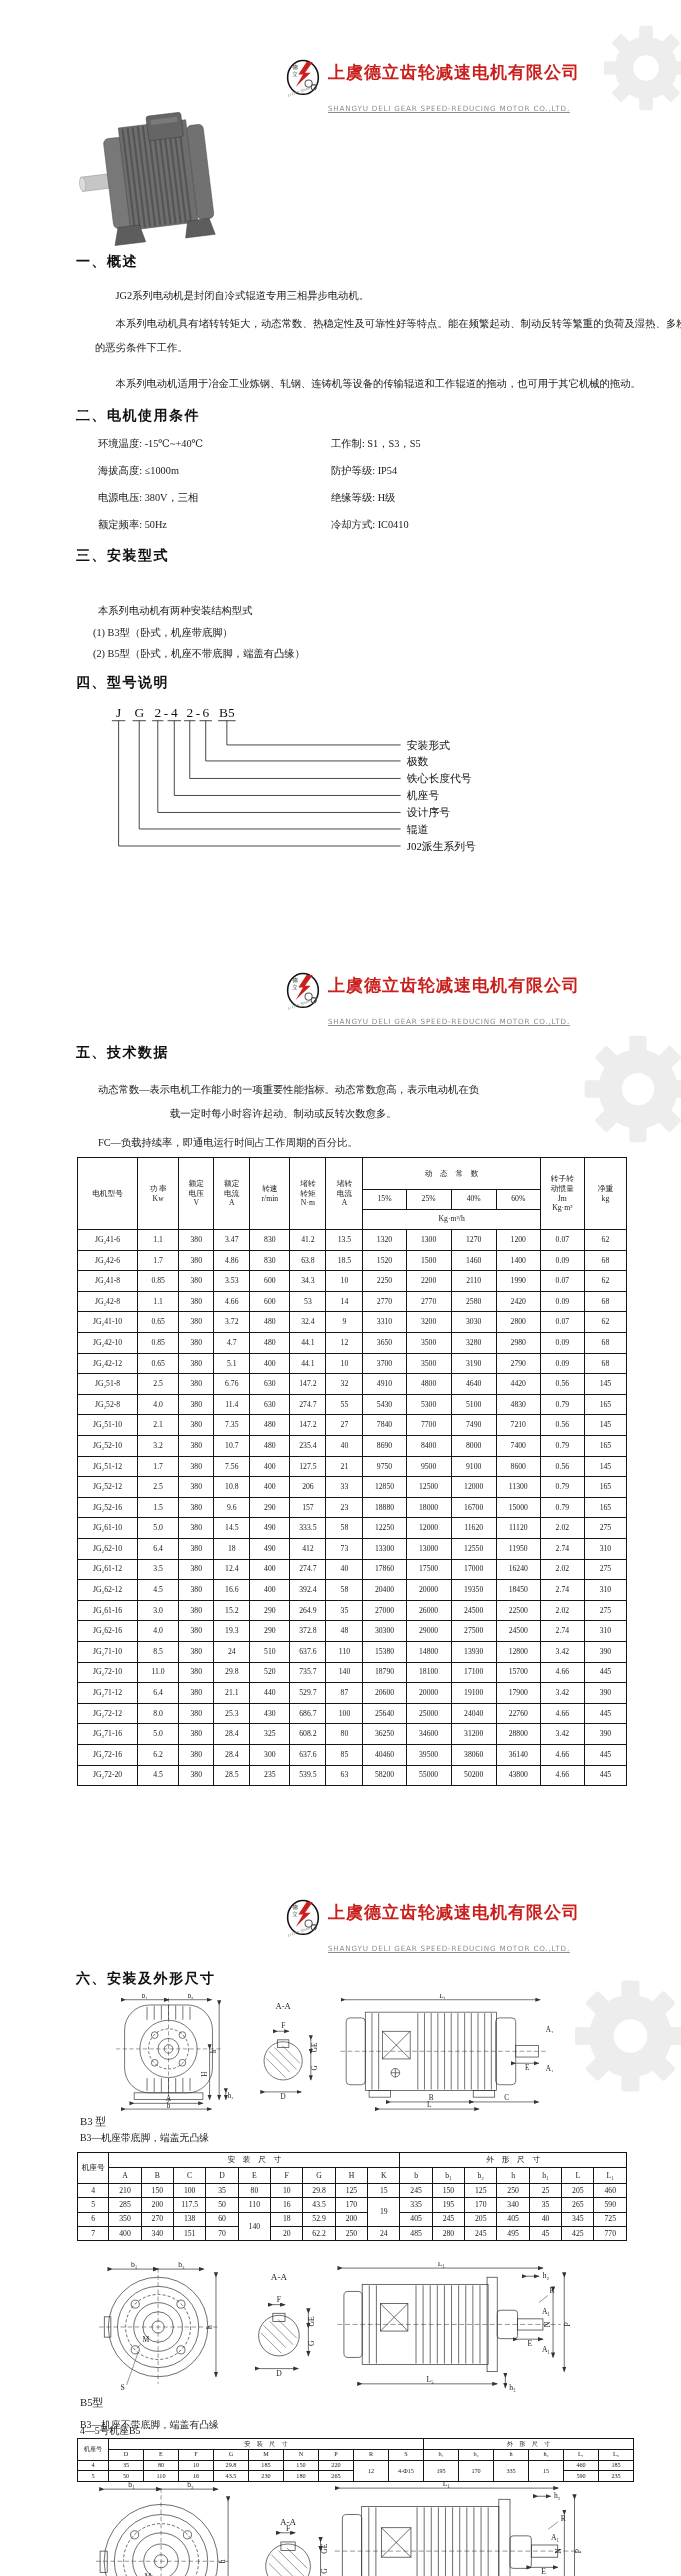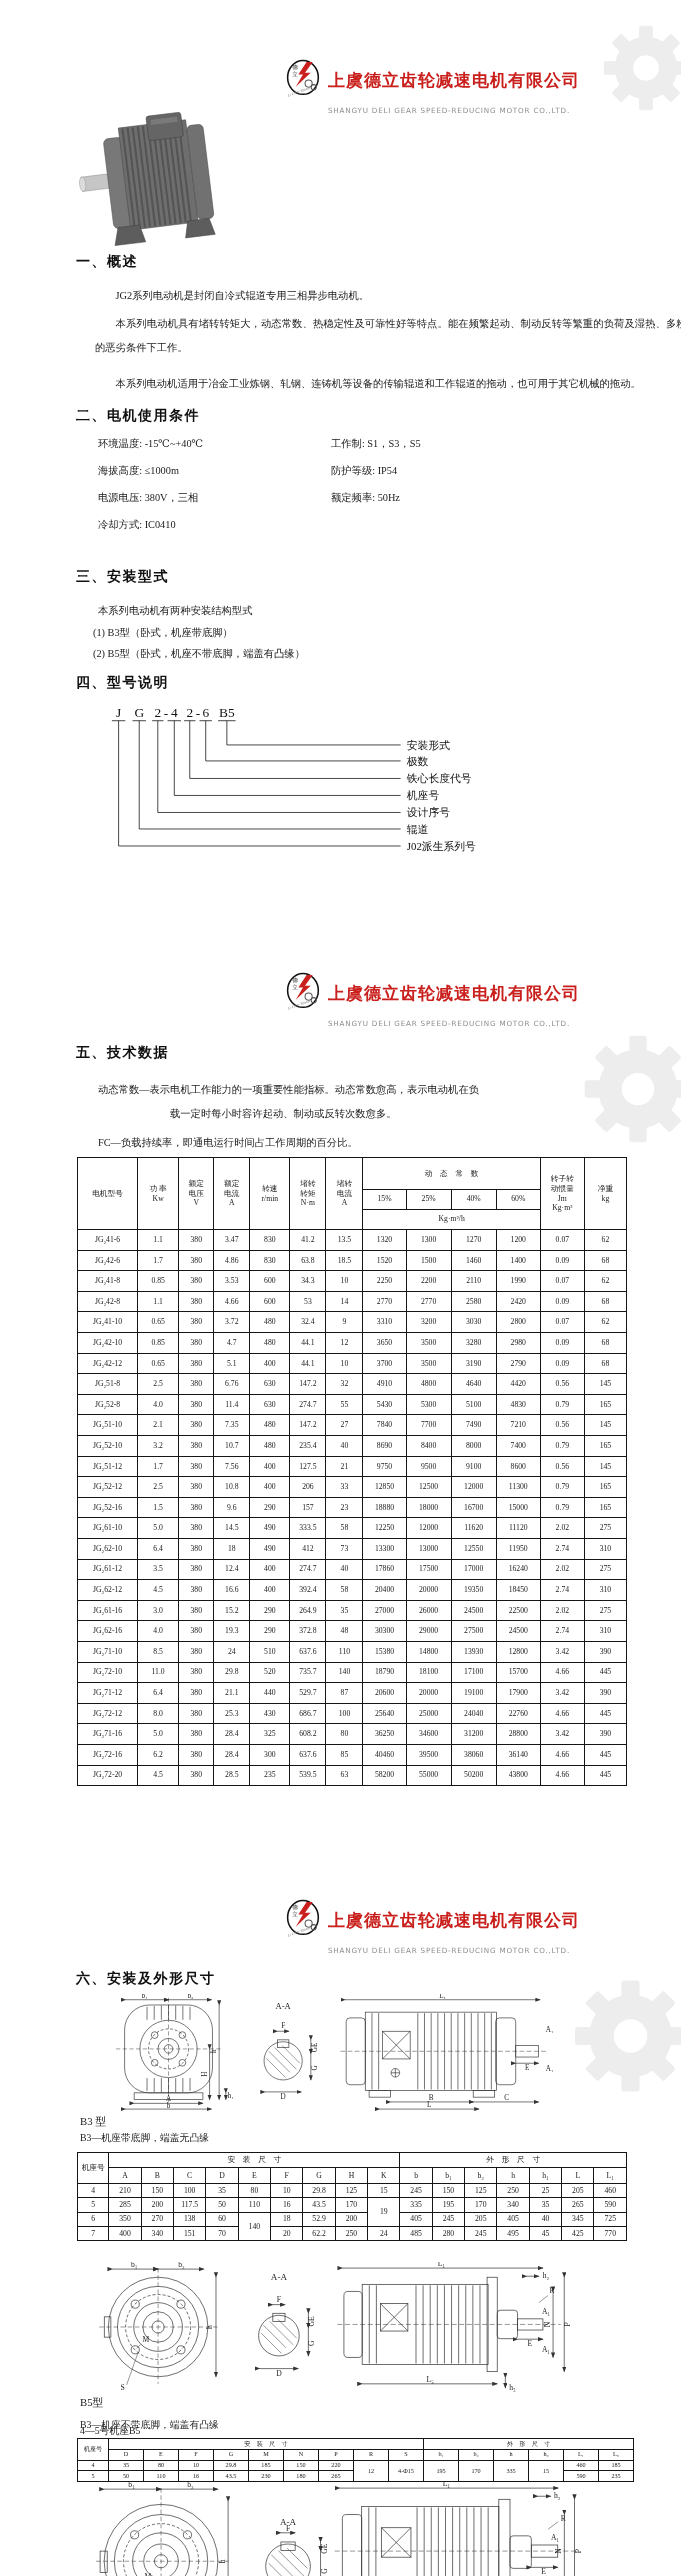--- a/index.html
+++ b/index.html
@@ -4,23 +4,23 @@
 <style>
   html,body{margin:0;padding:0;background:#fff;}
   #page{position:relative;width:682px;height:2774px;background:#ffffff;overflow:hidden;
         font-family:"Liberation Serif","DejaVu Serif",serif;color:#1a1a1a;}
   .abs{position:absolute;}
   .sec-title{font-family:Liberation Mono, monospace;font-weight:bold;
              font-size:14px;color:#101010;letter-spacing:1.5px;white-space:nowrap;}
   .para{font-size:10.3px;line-height:24px;width:602px;text-align:justify;}
   .indent{text-indent:2em;margin-left:18px;}
   .hdr-name{color:#c9201d;font-family:"DejaVu Sans","Liberation Sans",sans-serif;font-weight:bold;
-            font-size:17px;letter-spacing:1px;white-space:nowrap;margin-top:8px;}
+            font-size:17px;letter-spacing:1px;white-space:nowrap;}
   .hdr-en{color:#8d8d8d;font-family:"DejaVu Sans","Liberation Sans",sans-serif;font-size:7.2px;
-          letter-spacing:0.8px;margin-top:14px;white-space:nowrap;}
+          letter-spacing:0.8px;margin-top:20px;white-space:nowrap;text-decoration:underline;}
   .cond-grid{display:grid;grid-template-columns:233px 268px;grid-auto-rows:27px;font-size:10.3px;}
   .cap{font-size:9.8px;white-space:nowrap;}
   .cap-big{font-size:10.8px;}
   .dt{border-collapse:collapse;table-layout:fixed;text-align:center;}
   .dt th,.dt td{border:0.5px solid #151515;padding:0 1px;white-space:pre-line;font-weight:normal;
                 overflow:hidden;line-height:9.8px;}
   .dt{border:1px solid #151515;}
   .t-tech{font-size:7.7px;}
   .t-tech thead tr:nth-child(1) th{height:31px;}
   .t-tech thead tr:nth-child(2) th{height:18.5px;}
@@ -107,25 +107,26 @@
     <div class="abs para indent" style="left:77px;top:312px;">本系列电动机具有堵转转矩大，动态常数、热稳定性及可靠性好等特点。能在频繁起动、制动反转等繁重的负荷及湿热、多粉尘的恶劣条件下工作。</div>
     <div class="abs para indent" style="left:77px;top:372px;">本系列电动机适用于冶金工业炼钢、轧钢、连铸机等设备的传输辊道和工作辊道的拖动，也可用于其它机械的拖动。</div>
 
     <div class="abs sec-title" style="left:76px;top:407px;">二、电机使用条件</div>
     <div class="abs cond-grid" style="left:98px;top:437px;">
       <div><span>环境温度:</span> <span>-15℃~+40℃</span></div>
       <div><span>工作制:</span> <span>S1，S3，S5</span></div>
       <div><span>海拔高度:</span> <span>≤1000m</span></div>
       <div><span>防护等级:</span> <span>IP54</span></div>
       <div><span>电源电压:</span> <span>380V，三相</span></div>
+      <div><span>绝缘等级:</span> <span>H级</span></div>
       <div><span>额定频率:</span> <span>50Hz</span></div>
       <div><span>冷却方式:</span> <span>IC0410</span></div>
     </div>
 
-    <div class="abs sec-title" style="left:76px;top:568px;">三、安装型式</div>
+    <div class="abs sec-title" style="left:76px;top:547px;">三、安装型式</div>
     <div class="abs para" style="left:98px;top:599px;">本系列电动机有两种安装结构型式</div>
     <div class="abs para" style="left:93px;top:621px;">(1) B3型（卧式，机座带底脚）</div>
     <div class="abs para" style="left:93px;top:642px;">(2) B5型（卧式，机座不带底脚，端盖有凸缘）</div>
 
     <div class="abs sec-title" style="left:76px;top:674px;">四、型号说明</div>
     <svg class="abs" style="left:82px;top:700px;" width="464" height="160" viewBox="0 0 900 310">
       <g stroke="#222" stroke-width="1.6" fill="none">
         <line x1="58" y1="40" x2="84" y2="40"></line>
           <line x1="98" y1="40" x2="124" y2="40"></line>
         <line x1="136" y1="40" x2="158" y2="40"></line>

